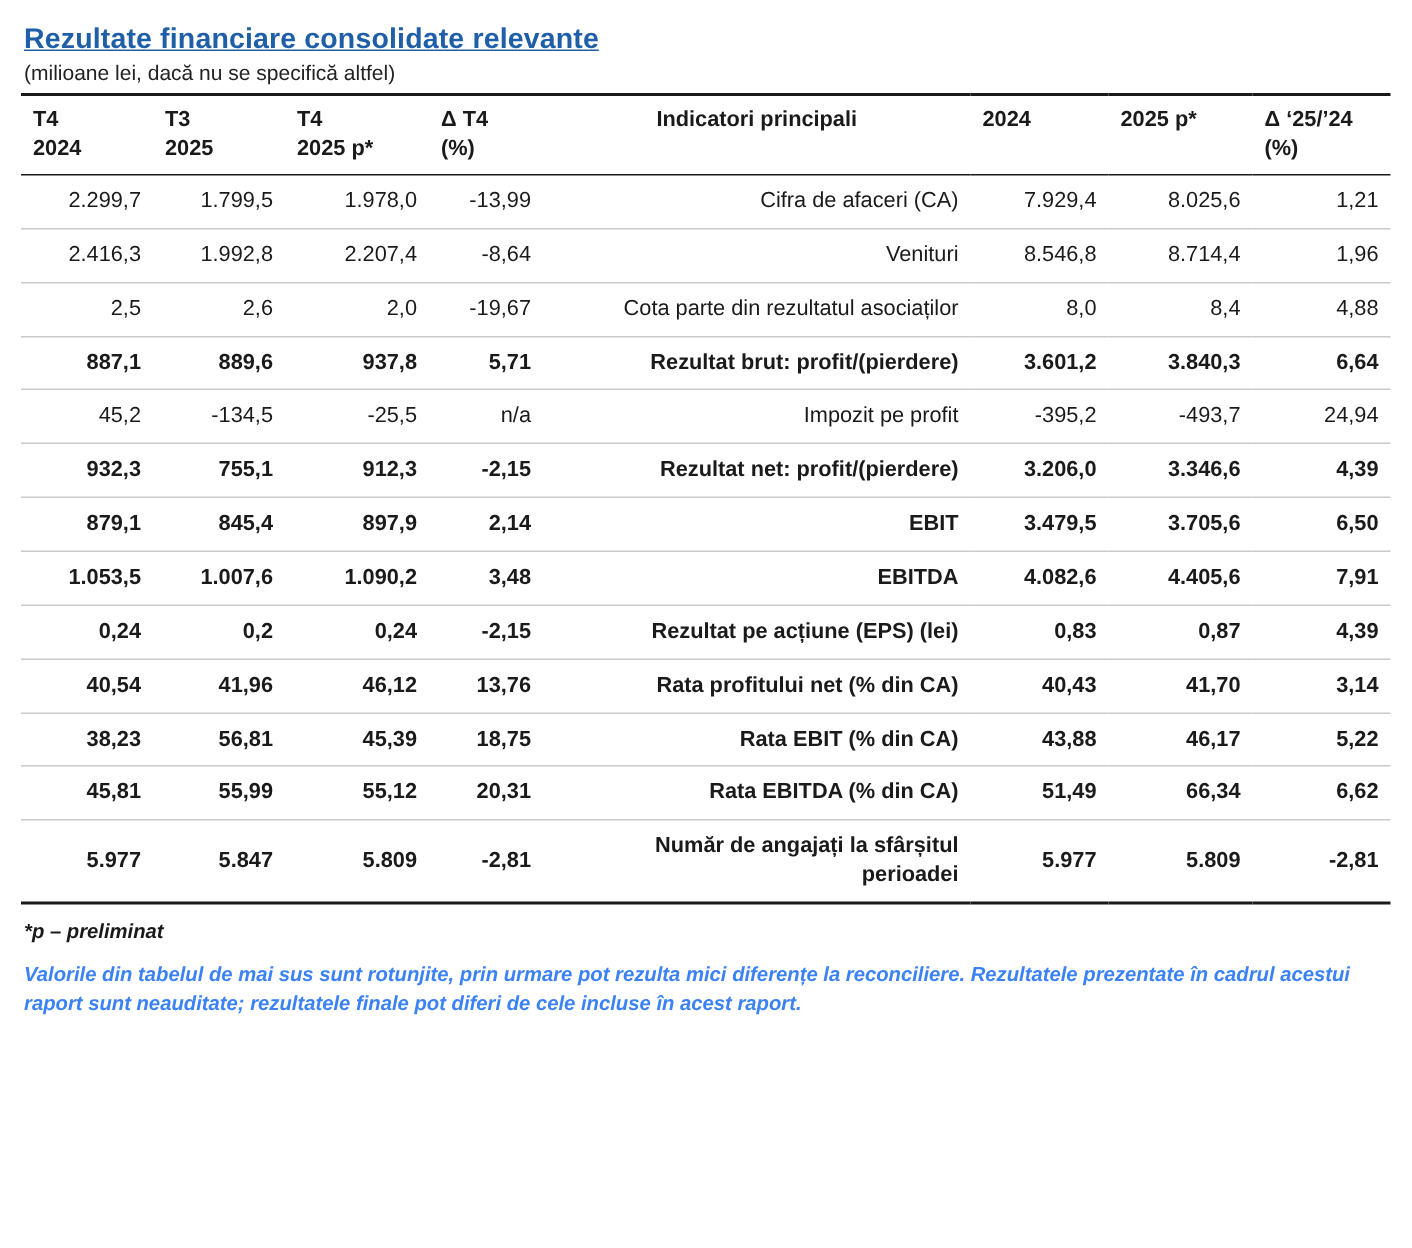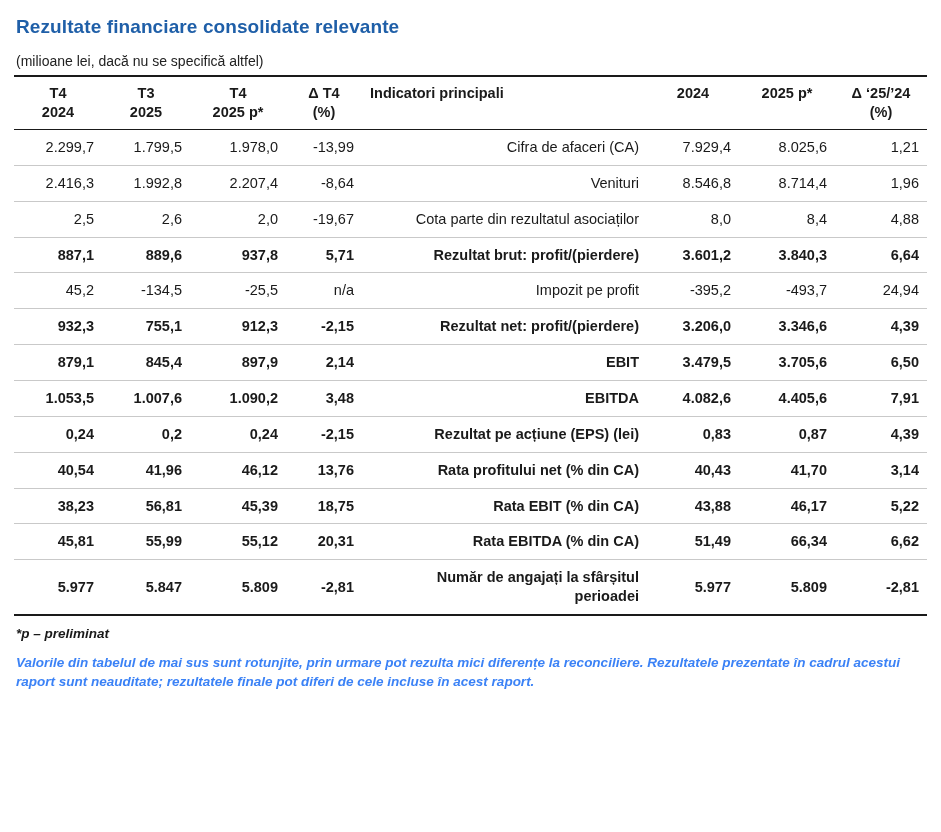--- a/index.html
+++ b/index.html
@@ -18,22 +18,23 @@
     width: 941px;
     height: 832px;
     box-sizing: border-box;
     padding: 16px 14px 10px 14px;
     position: relative;
   }
   .title {
     color: #1f5fa8;
     font-size: 19px;
     font-weight: bold;
-    margin: 0 0 15px 2px;
+    margin: 0 0 2px 2px;
     letter-spacing: 0.1px;
+    text-decoration: underline;
   }
   .subtitle {
     font-size: 14px;
     color: #222;
     margin: 0 0 6px 2px;
   }
   table.fin {
     width: 913px;
     border-collapse: collapse;
     table-layout: fixed;
@@ -50,22 +51,22 @@
 
   table.fin thead th {
     font-weight: bold;
     font-size: 14.5px;
     padding: 7px 8px 8px 8px;
     vertical-align: top;
     border-top: 2px solid #1a1a1a;
     border-bottom: 1.5px solid #1a1a1a;
     line-height: 1.28;
   }
-  table.fin thead th.num { text-align: center; margin-top: 17px; }
-  table.fin thead th.lbl { text-align: left; }
+  table.fin thead th.num { text-align: left; margin-top: 17px; }
+  table.fin thead th.lbl { text-align: center; }
 
   table.fin tbody td {
     padding: 8px 8px;
     border-bottom: 1px solid #c9c9c9;
     line-height: 1.3;
     vertical-align: middle;
   }
   table.fin tbody tr:last-child td {
     border-bottom: 2px solid #1a1a1a;
   }

